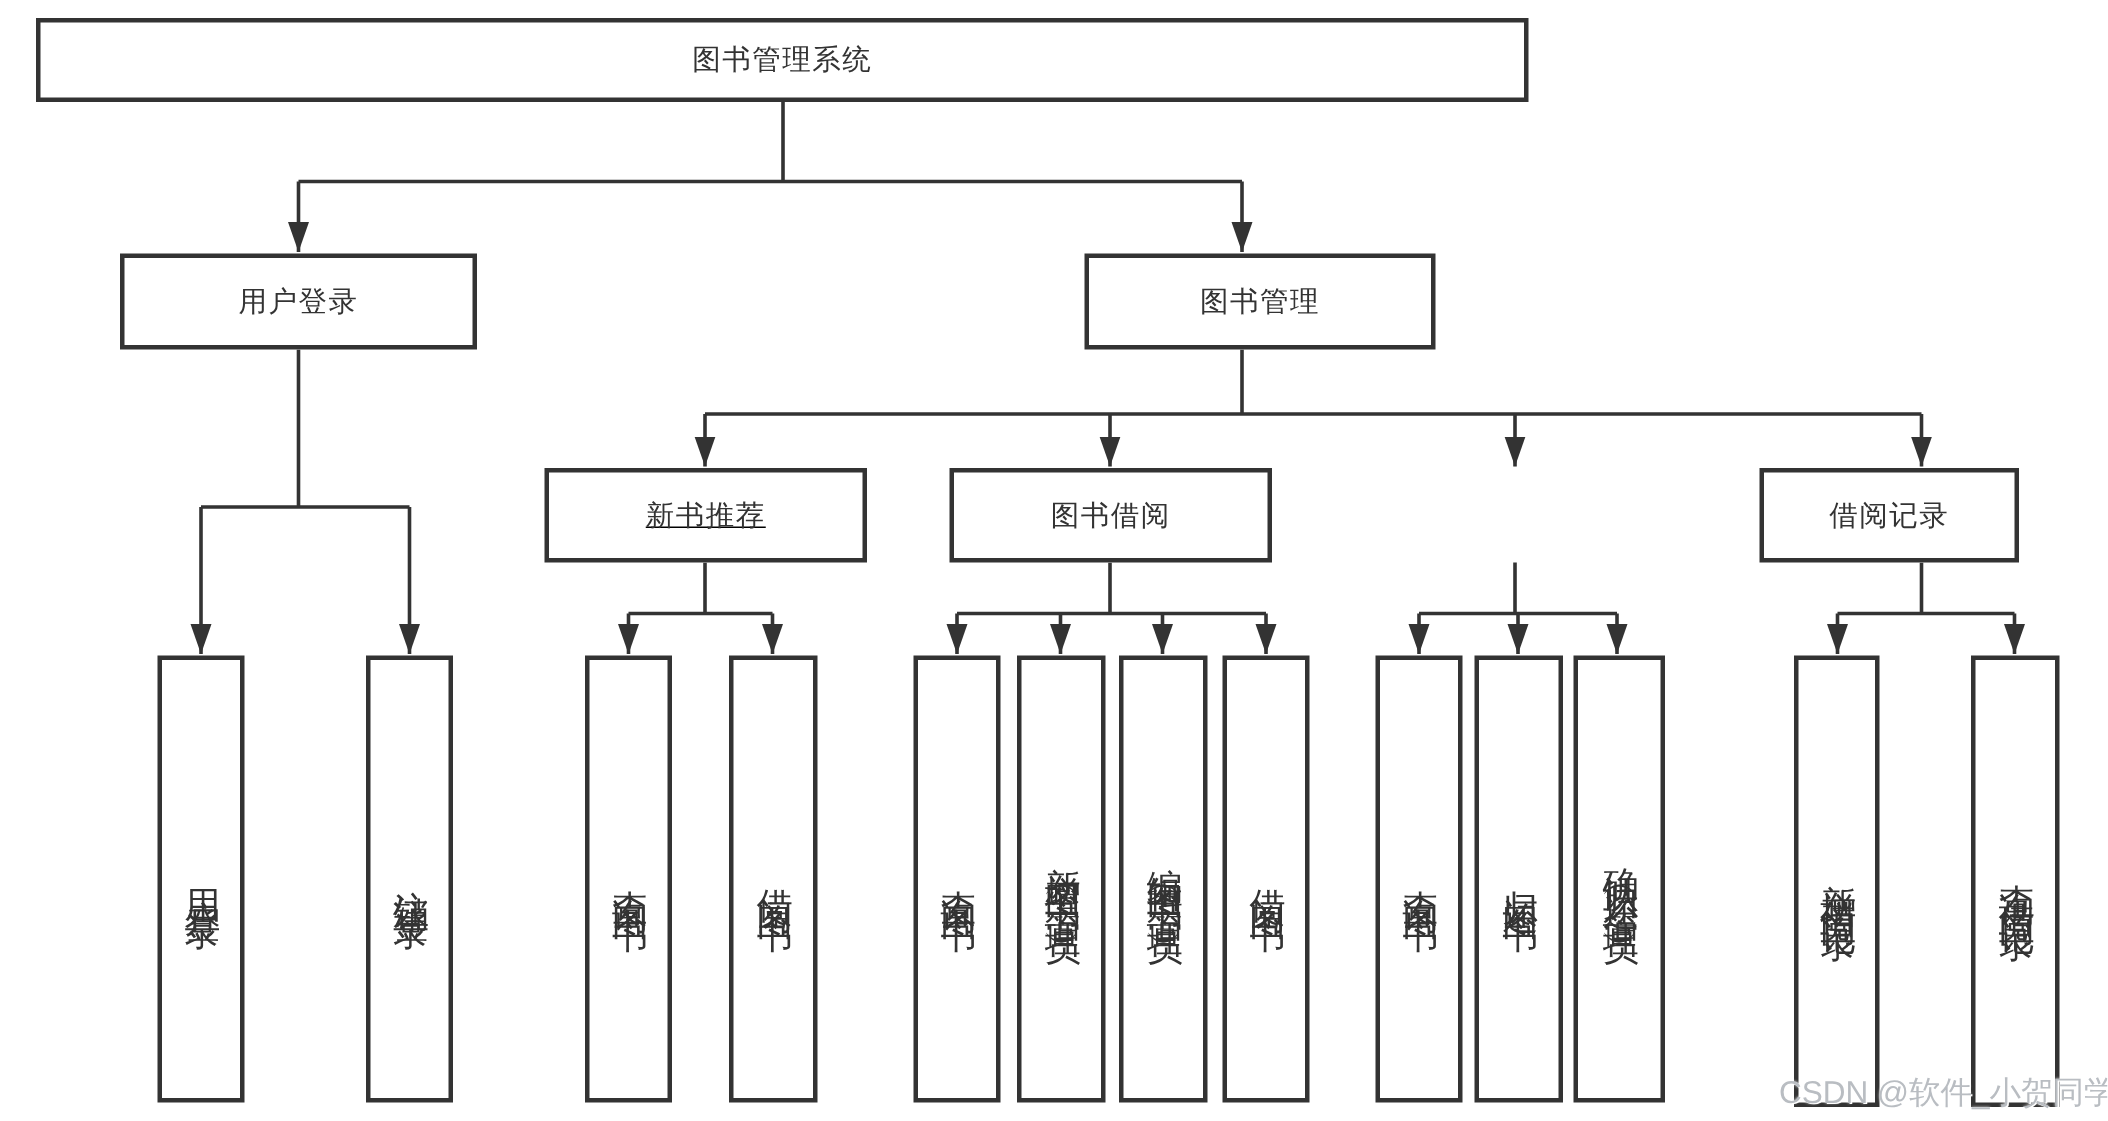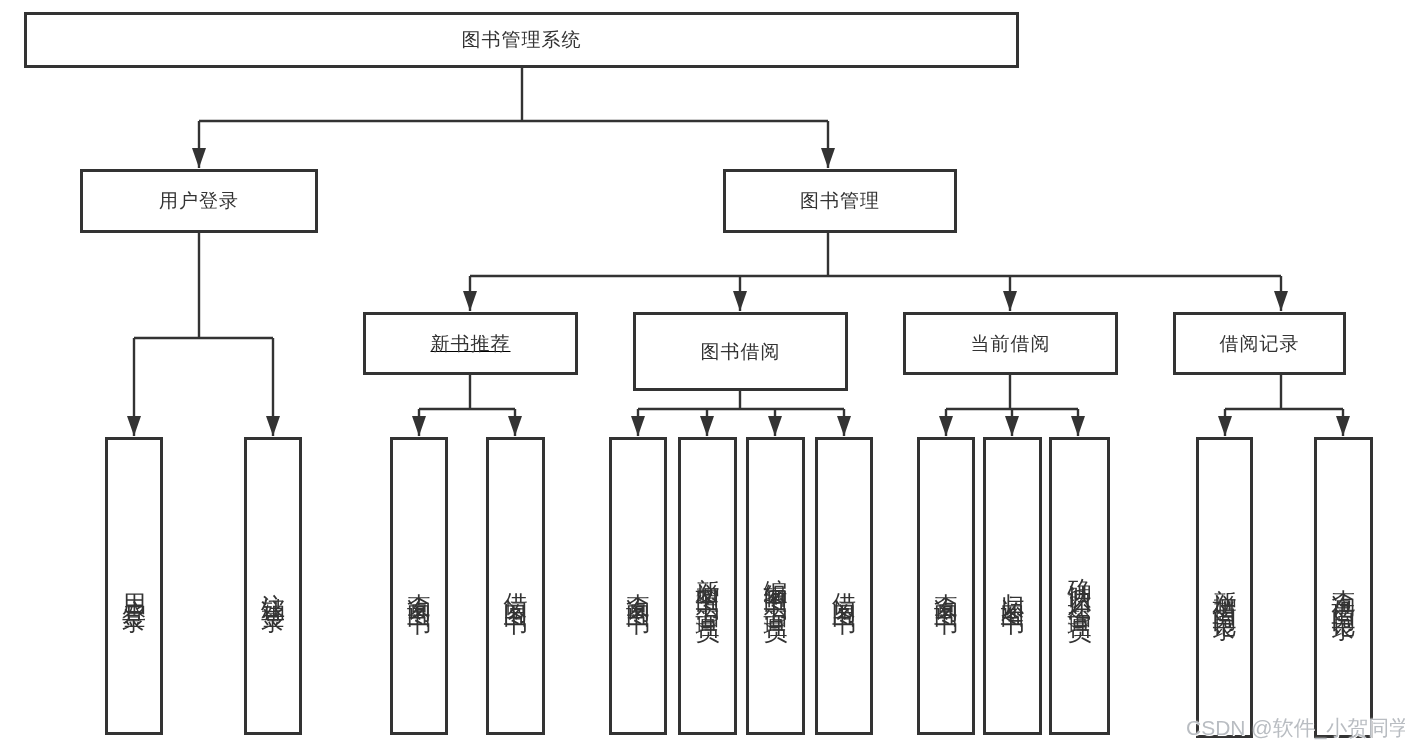--- a/index.html
+++ b/index.html
@@ -97,25 +97,22 @@
   <div class="box" style="left:80px; top:169px; width:238px; height:64px;">
     <span class="h-label">用户登录</span>
   </div>
   <div class="box" style="left:711px; top:169px; width:234px; height:64px;margin-left:12px;">
     <span class="h-label">图书管理</span>
   </div>
 
   <div class="box" style="left:363px; top:312px; width:215px; height:63px;text-decoration:underline;">
     <span class="h-label">新书推荐</span>
   </div>
-  <div class="box" style="left:633px; top:312px; width:215px; height:79px;">
+  <div class="box" style="left:633px; top:312px; width:215px; height:63px;">
     <span class="h-label">图书借阅</span>
-  </div>
-  <div class="box" style="left:903px; top:312px; width:215px; height:63px;">
-    <span class="h-label">当前借阅</span>
   </div>
   <div class="box" style="left:1173px; top:312px; width:173px; height:63px;">
     <span class="h-label">借阅记录</span>
   </div>
 
   <div class="box" style="left:105px; top:437px; width:58px; height:298px;">
     <span class="v-label">用户登录</span>
   </div>
   <div class="box" style="left:244px; top:437px; width:58px; height:298px;">
     <span class="v-label">注销登录</span>

